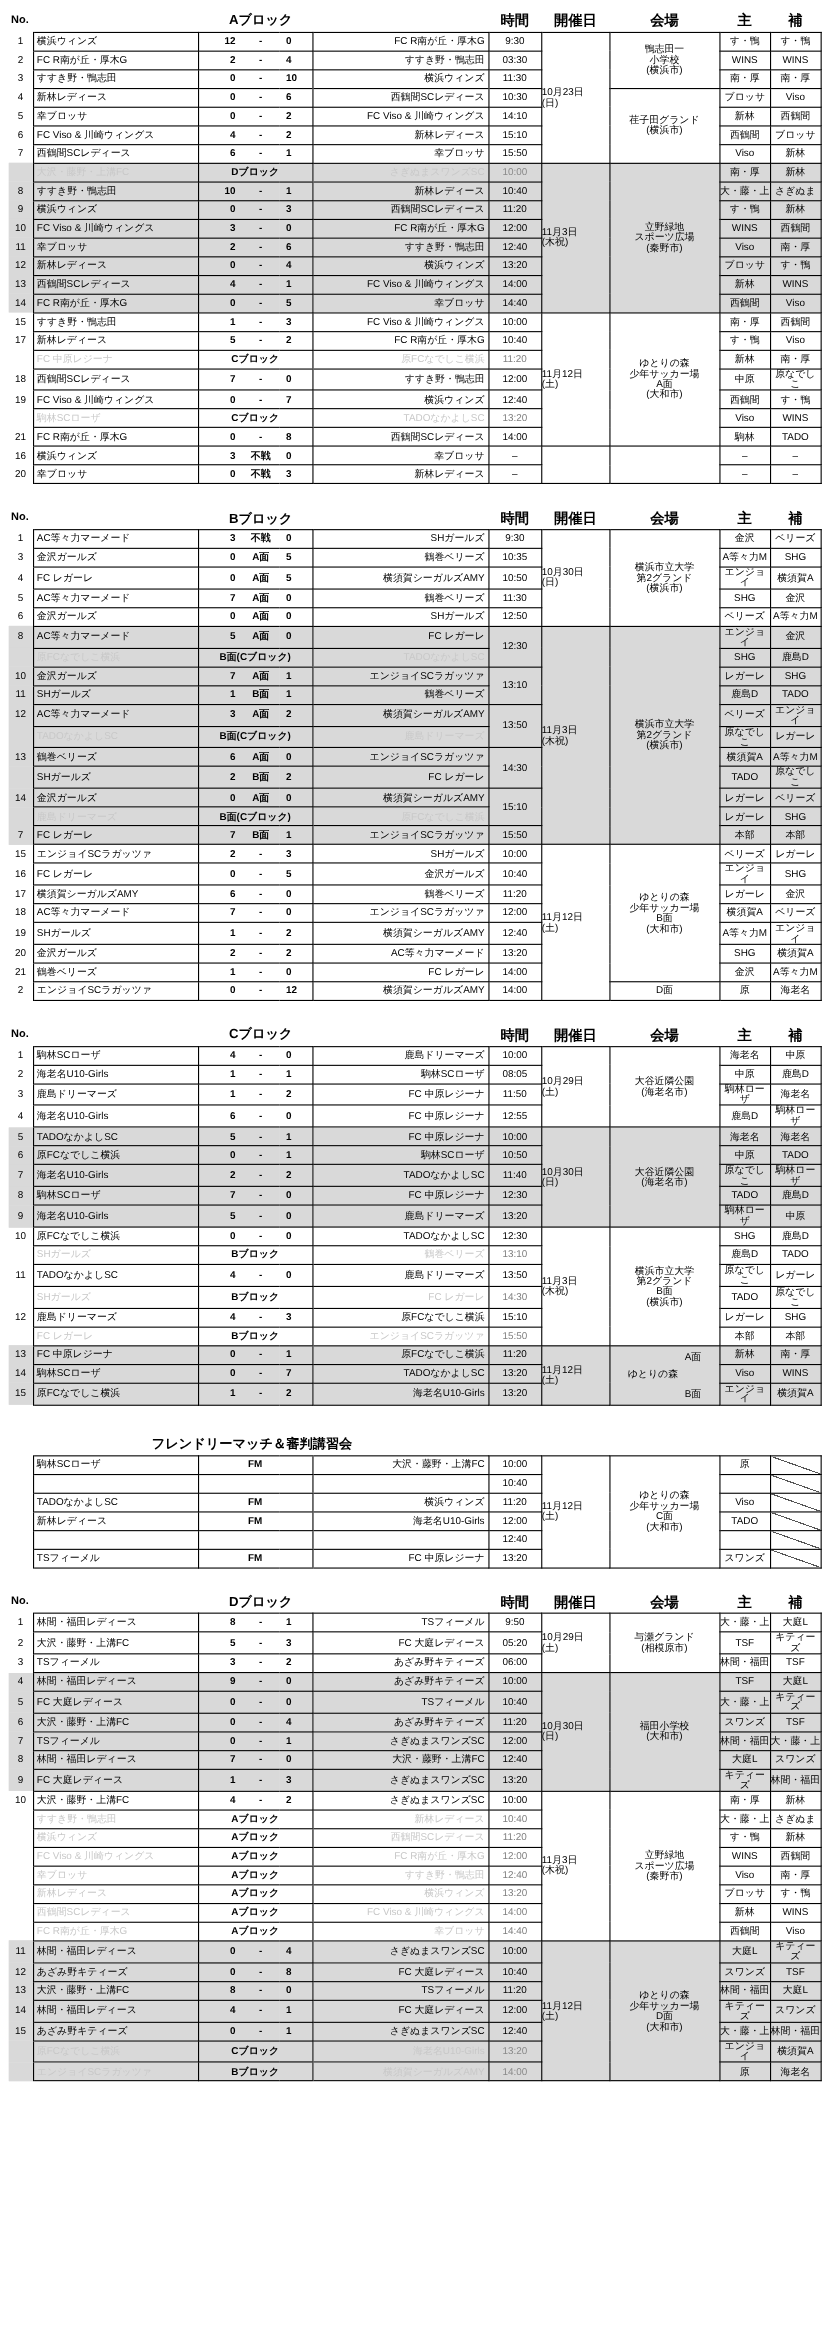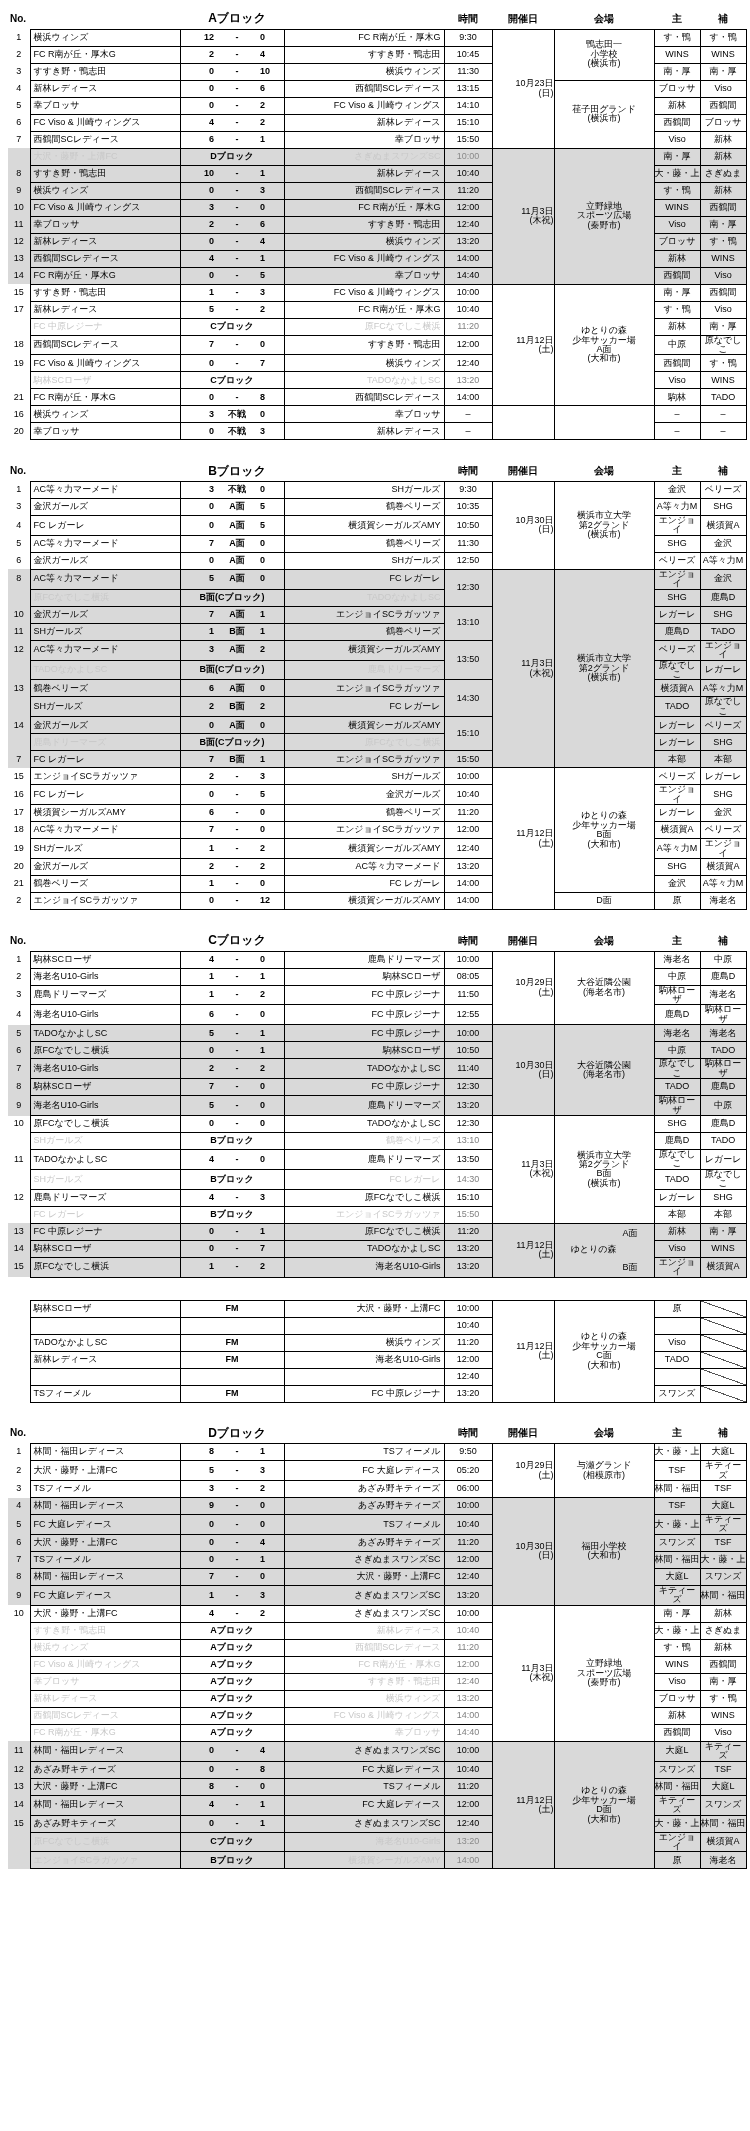--- a/index.html
+++ b/index.html
@@ -44,21 +44,21 @@
     padding: 0;
     vertical-align: middle;
     line-height: 1.05;
     height: 17px;
     box-sizing: border-box;
   }
 
   
   tr.hdr th {
     border: none;
-    font-size: 10px;
+    font-size: 13px;
     font-weight: bold;
     text-align: center;
     height: 19px;
     padding-bottom: 1px;
     white-space: nowrap;
   }
   tr.hdr th.blockname {
     font-size: 12px;
   }
   tr.hdr th.no {
@@ -84,21 +84,21 @@
     text-align: right;
     padding-right: 3px;
     white-space: nowrap;
     overflow: hidden;
   }
   td.sl { text-align: right; padding-right: 6px; font-weight: bold; border-right: none; }
   td.dash { text-align: center; border-left: none; border-right: none; font-weight: bold; }
   td.sr { text-align: left; padding-left: 6px; font-weight: bold; border-left: none; }
   td.mid-span { text-align: center; border-left: none; border-right: none; font-weight: bold; font-size: 9px;}
   td.time { text-align: center; font-size: 9px; }
-  td.date { text-align: right; font-size: 9px; }
+  td.date { text-align: left; font-size: 9px; }
   td.venue { text-align: center; font-size: 9px; }
   td.ref { text-align: center; font-size: 9px; }
 
   
   .shade { background: #d9d9d9; }
 
   
   .faded td.home, .faded td.away {
     color: #c8c8c8;
   }
@@ -174,21 +174,21 @@
             <td class="ref">す・鴨</td>
             <td class="ref">す・鴨</td>
           </tr>
           <tr class="">
             <td class="no">2</td>
             <td class="home">FC R南が丘・厚木G</td>
             <td class="sl">2</td>
             <td class="dash">-</td>
             <td class="sr">4</td>
             <td class="away">すすき野・鴨志田</td>
-            <td class="time">10:45</td>
+            <td class="time">03:30</td>
             <td class="ref">WINS</td>
             <td class="ref">WINS</td>
           </tr>
           <tr class="dotted-row">
             <td class="no">3</td>
             <td class="home dotted-bottom">すすき野・鴨志田</td>
             <td class="sl dotted-bottom">0</td>
             <td class="dash dotted-bottom">-</td>
             <td class="sr dotted-bottom">10</td>
             <td class="away dotted-bottom">横浜ウィンズ</td>
@@ -196,21 +196,21 @@
             <td class="ref">南・厚</td>
             <td class="ref">南・厚</td>
           </tr>
           <tr class="">
             <td class="no">4</td>
             <td class="home">新林レディース</td>
             <td class="sl">0</td>
             <td class="dash">-</td>
             <td class="sr">6</td>
             <td class="away">西鶴間SCレディース</td>
-            <td class="time">13:15</td>
+            <td class="time">10:30</td>
             <td class="venue" rowspan="4">荏子田グランド<br>(横浜市)</td>
             <td class="ref">ブロッサ</td>
             <td class="ref">Viso</td>
           </tr>
           <tr class="">
             <td class="no">5</td>
             <td class="home">幸ブロッサ</td>
             <td class="sl">0</td>
             <td class="dash">-</td>
             <td class="sr">2</td>
@@ -947,20 +947,21 @@
             <td class="dash shade">-</td>
             <td class="sr shade">2</td>
             <td class="away shade">海老名U10-Girls</td>
             <td class="time shade">13:20</td>
             <td class="ref shade">エンジョイ</td>
             <td class="ref shade">横須賀A</td>
           </tr>
         </tbody>
       </table>
       <div class="blockgap"></div>
+      <div class="fm-title">フレンドリーマッチ＆審判講習会</div>
       <table class="sched">
         <colgroup>
           <col class="c-no">
           <col class="c-home">
           <col class="c-sl">
           <col class="c-dash">
           <col class="c-sr">
           <col class="c-away">
           <col class="c-time">
           <col class="c-date">

